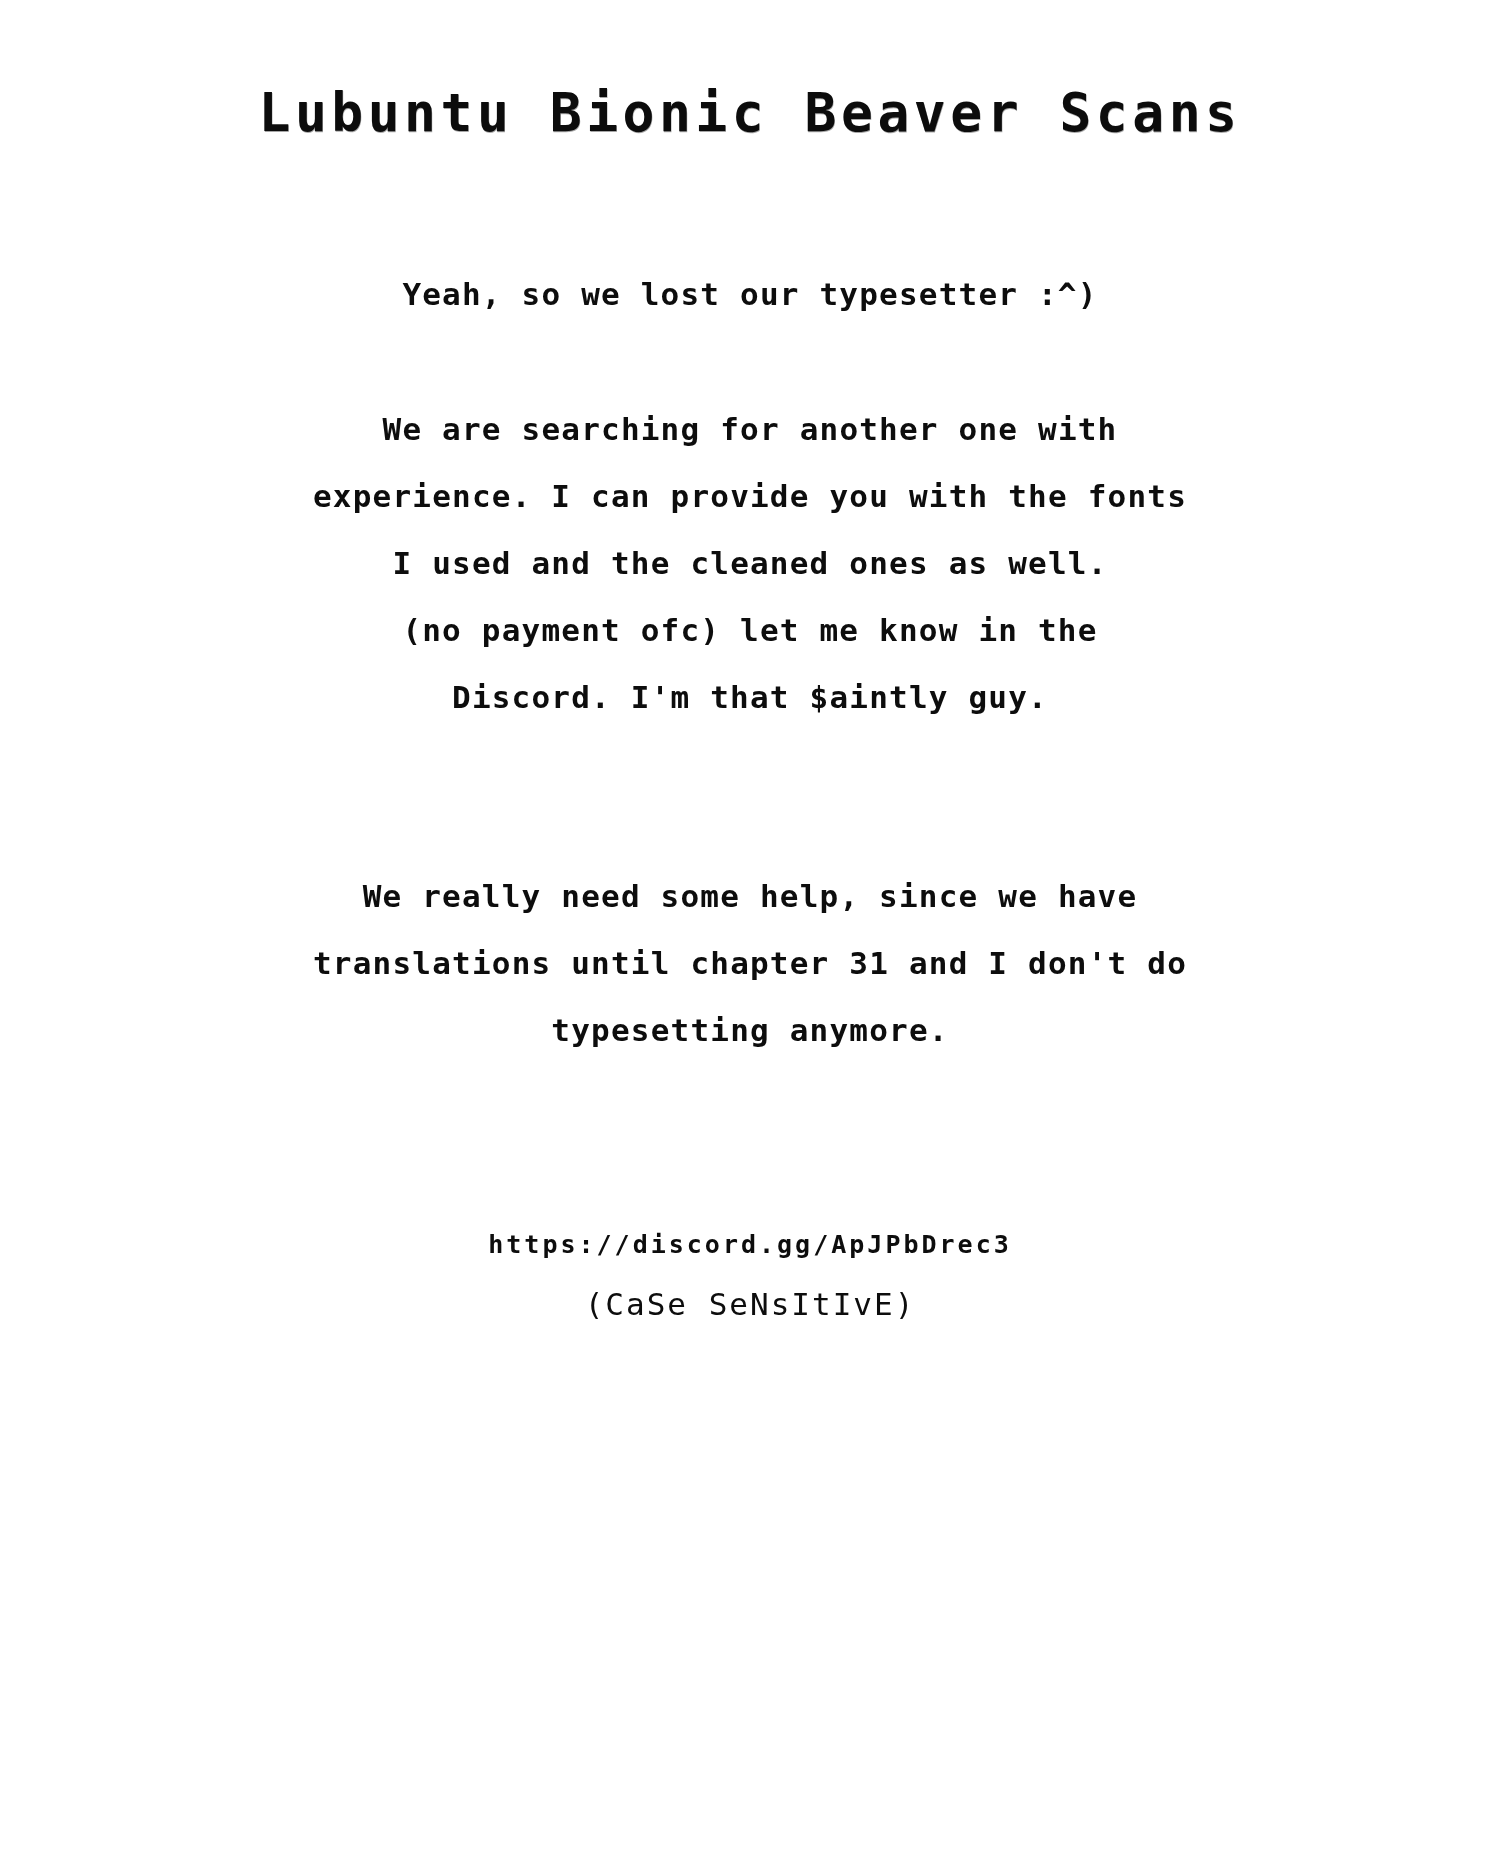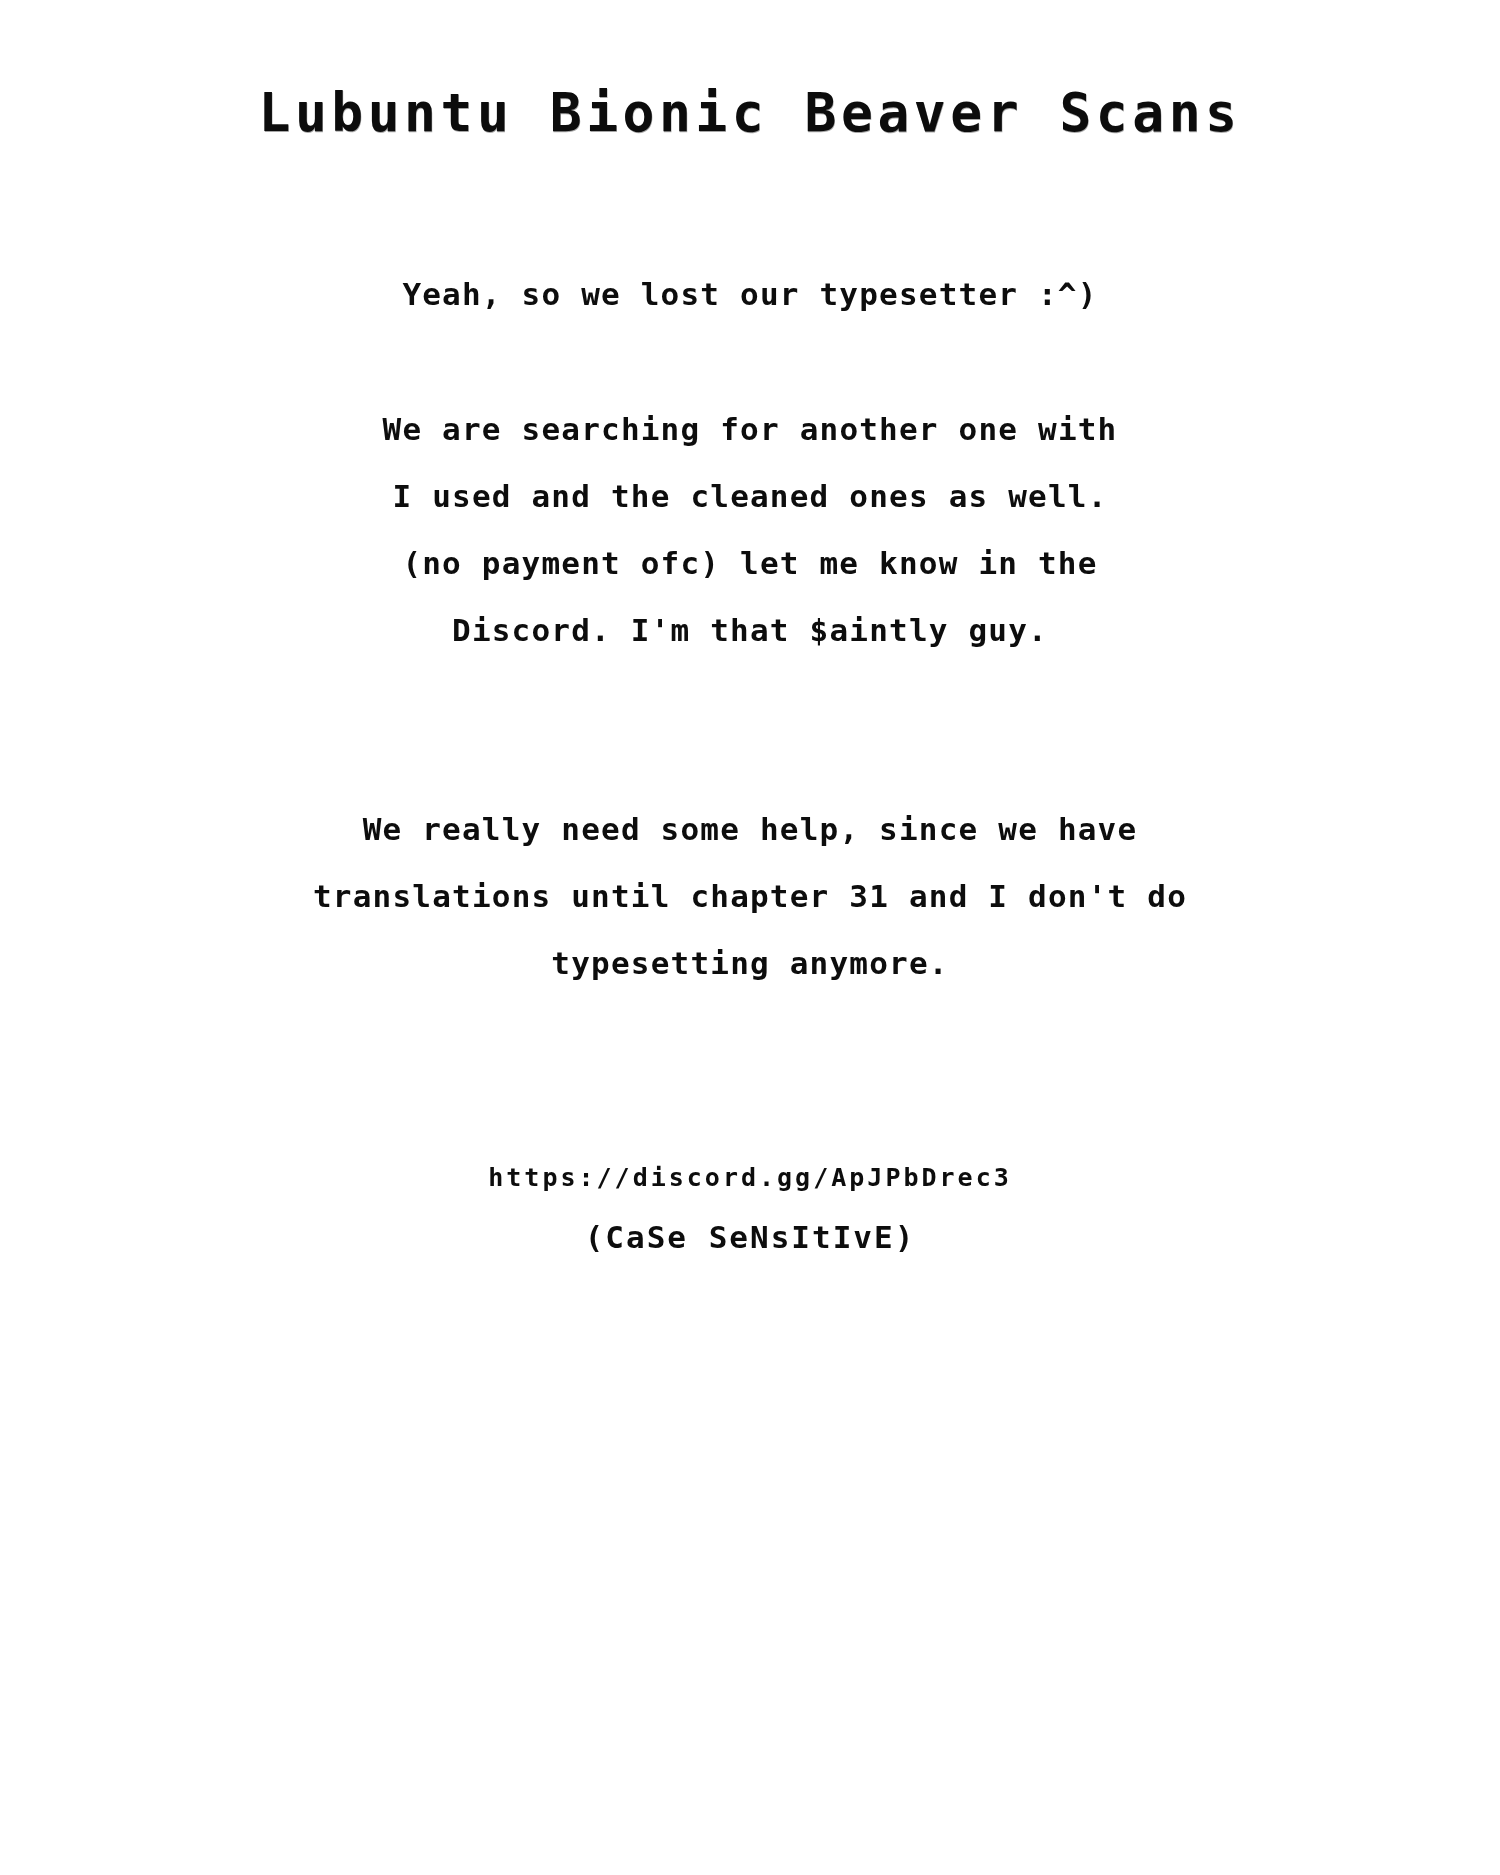--- a/index.html
+++ b/index.html
@@ -64,21 +64,21 @@
   .footer .url {
     font-size: 25px;
     font-weight: bold;
     letter-spacing: 3px;
     line-height: 62px;
     white-space: nowrap;
     color: #0d0d0d;
   }
   .footer .case {
     font-size: 31px;
-    font-weight: bold;
+    font-weight: normal;
     letter-spacing: 2px;
     line-height: 56px;
     white-space: nowrap;
     color: #0d0d0d;
   }
 </style>
 </head>
 <body>
 
 <div class="page">
@@ -88,20 +88,21 @@
   <div class="body-block">
 
     <div class="para">
       <span class="line">Yeah, so we lost our typesetter :^)</span>
     </div>
 
     <div class="gap-1"></div>
 
     <div class="para">
       <span class="line">We are searching for another one with</span>
+      <span class="line">experience. I can provide you with the fonts</span>
       <span class="line">I used and the cleaned ones as well.</span>
       <span class="line">(no payment ofc) let me know in the</span>
       <span class="line">Discord. I'm that $aintly guy.</span>
     </div>
 
     <div class="gap-2"></div>
 
 
     <div class="gap-3"></div>
 

